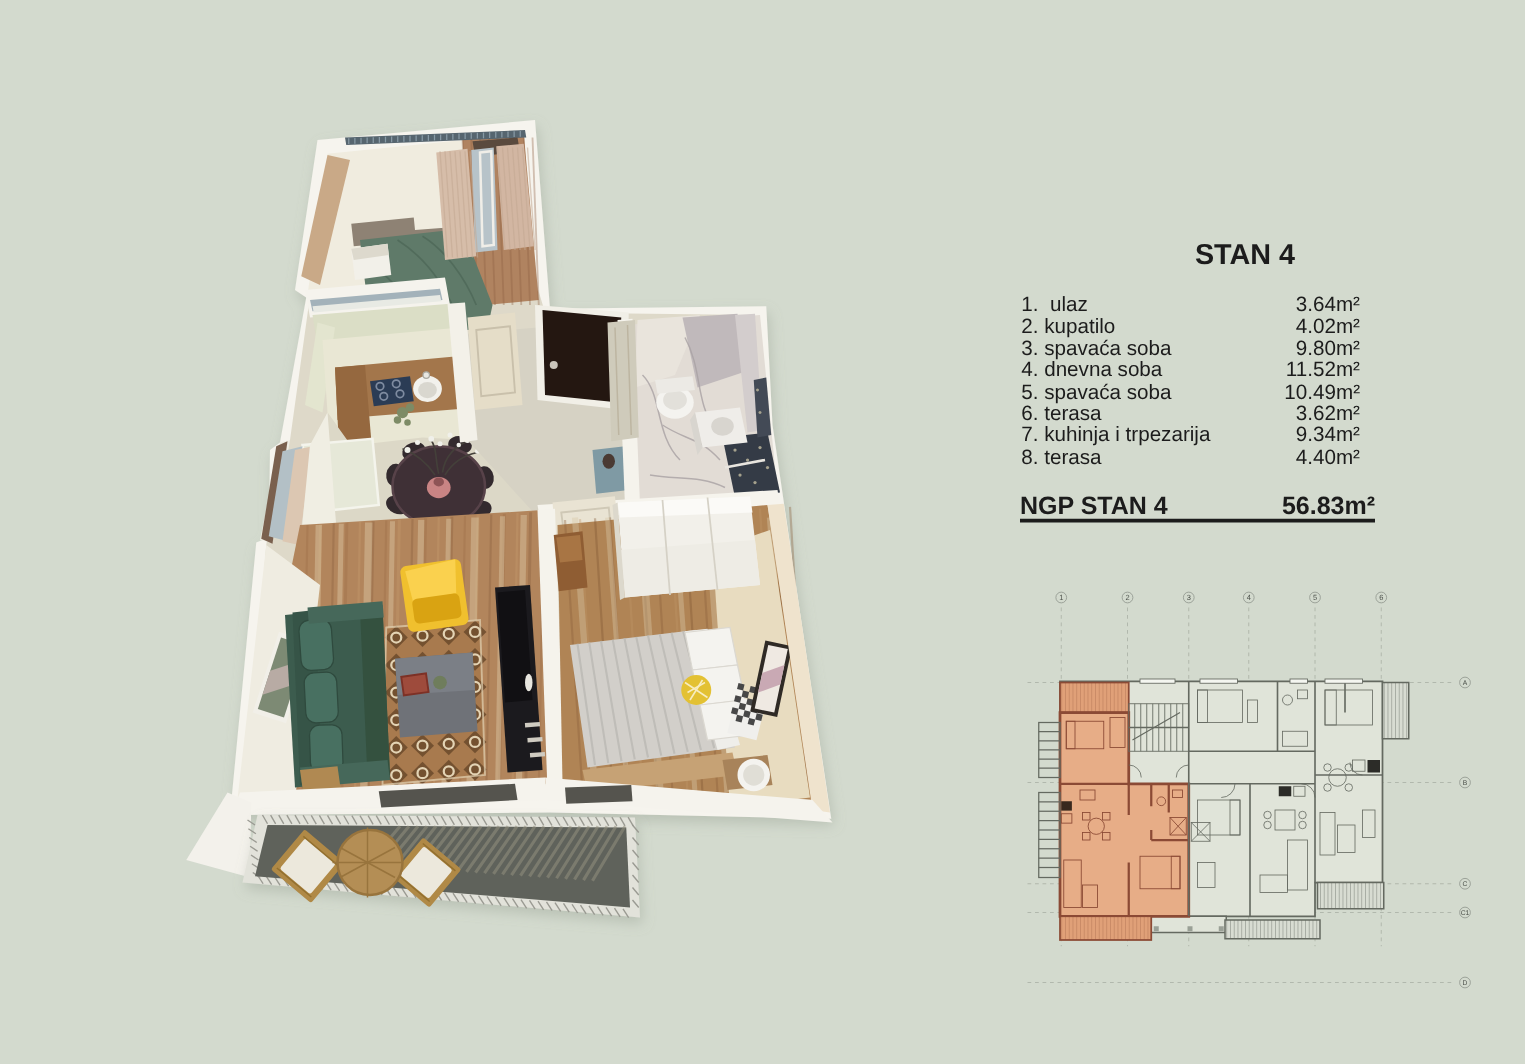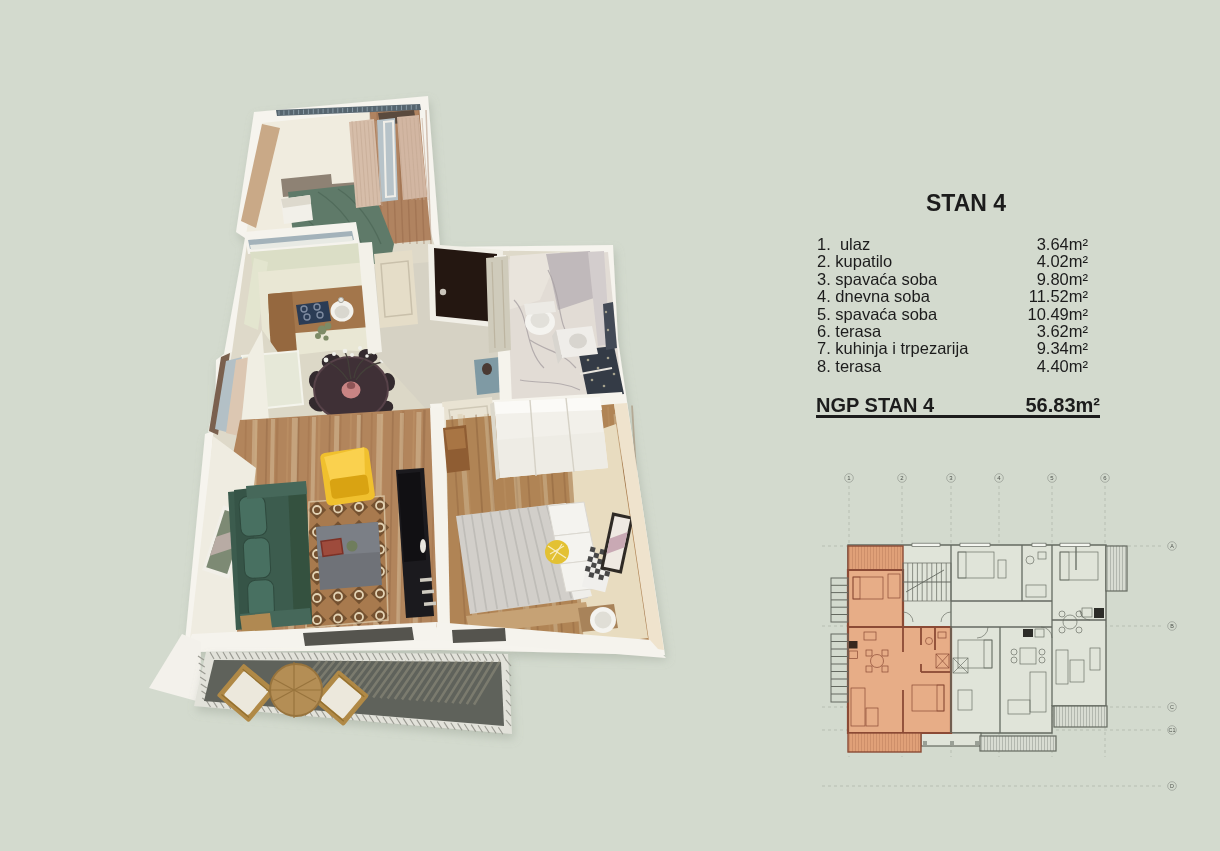--- a/index.html
+++ b/index.html
@@ -731,21 +731,21 @@
       <circle cx="296" cy="690" r="26" fill="none" stroke="#98743d" stroke-width="2"></circle>
       <g stroke="#98743d" stroke-width="1.2">
         <line x1="272" y1="678" x2="316" y2="702"></line>
         <line x1="272" y1="702" x2="316" y2="678"></line>
         <line x1="294" y1="662" x2="294" y2="718"></line>
         <line x1="266" y1="690" x2="322" y2="690"></line>
       </g>
     </g>
 </svg>
 
-<div class="abs legend" style="left:866px;top:190px;width:200px;text-align:center;font-size:23px;font-weight:bold;">STAN 4</div>
+<div class="abs legend" style="left:896px;top:190px;width:200px;text-align:center;font-size:23px;font-weight:bold;">STAN 4</div>
 
 <div class="abs legend" style="left:817px;top:236px;width:271px;font-size:16.5px;line-height:17.4px;">
 <div><span style="float:right">3.64m²</span>1.&nbsp; ulaz</div>
 <div><span style="float:right">4.02m²</span>2. kupatilo</div>
 <div><span style="float:right">9.80m²</span>3. spavaća soba</div>
 <div><span style="float:right">11.52m²</span>4. dnevna soba</div>
 <div><span style="float:right">10.49m²</span>5. spavaća soba</div>
 <div><span style="float:right">3.62m²</span>6. terasa</div>
 <div><span style="float:right">9.34m²</span>7. kuhinja i trpezarija</div>
 <div><span style="float:right">4.40m²</span>8. terasa</div>

